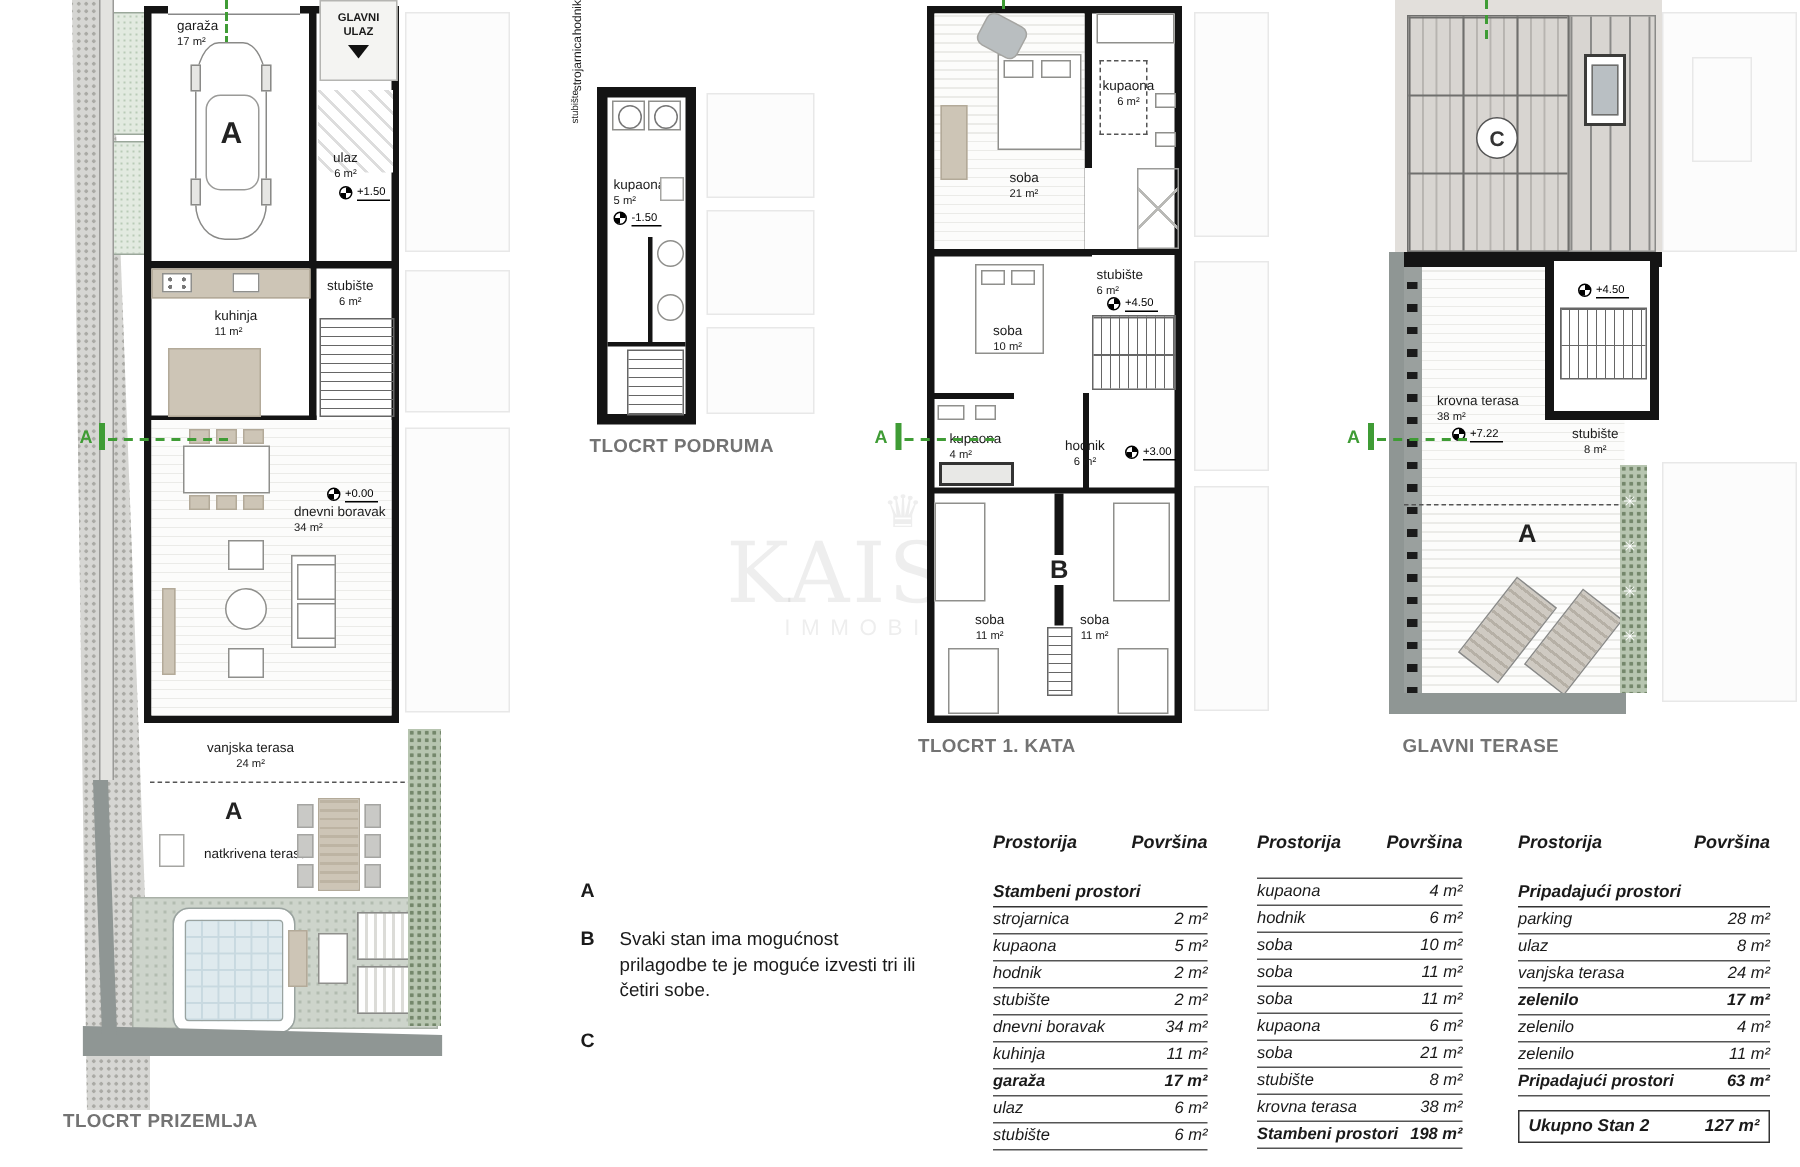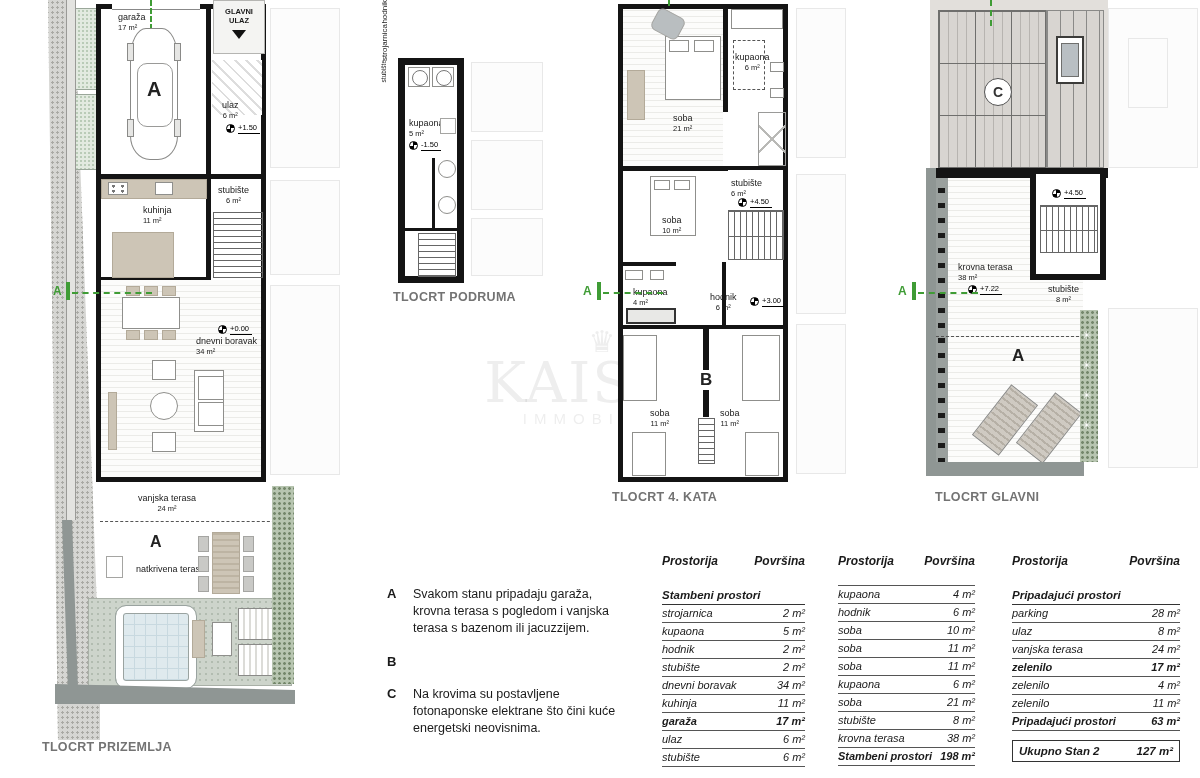--- a/index.html
+++ b/index.html
@@ -346,21 +346,21 @@
       <span>soba</span><br>
       <span class="ar">11 m²</span>
     </div>
     <div class="furn" style="left:172px;top:335px;width:38px;height:66px;"></div>
     <div class="furn" style="left:175px;top:432px;width:34px;height:44px;"></div>
 
     <div class="secA" style="left:13px;top:284px;">A</div>
     <div class="secBar" style="left:27px;top:282px;"></div>
     <div class="dashgreen" style="left:33px;top:292px;width:60px;"></div>
 
-    <div class="caption" style="left:42px;top:490px;">TLOCRT 4. KATA</div>
+    <div class="caption" style="left:42px;top:490px;">TLOCRT 1. KATA</div>
   </div>
 
   <div class="abs" style="left:880px;top:0;width:320px;height:520px;">
 
     <div class="ghost" style="left:228px;top:8px;width:92px;height:470px;">
       <div class="g" style="left:0;top:0;width:90px;height:160px;"></div>
       <div class="g" style="left:20px;top:30px;width:40px;height:70px;"></div>
       <div class="g" style="left:0;top:300px;width:90px;height:160px;"></div>
     </div>
 
@@ -412,37 +412,36 @@
       <div style="position:absolute;left:2px;top:10px;color:#fff;font-size:11px;line-height:30px;">✳<br>✳<br>✳<br>✳</div>
     </div>
 
     <div class="abs" style="left:52px;top:462px;width:152px;height:14px;background:#8f9694;"></div>
     <div class="abs" style="left:46px;top:168px;width:10px;height:308px;background:#8f9694;"></div>
 
     <div class="secA" style="left:18px;top:284px;">A</div>
     <div class="secBar" style="left:32px;top:282px;"></div>
     <div class="dashgreen" style="left:38px;top:292px;width:60px;"></div>
 
-    <div class="caption" style="left:55px;top:490px;">TLOCRT GLAVNI</div>
+    <div class="caption" style="left:55px;top:490px;">GLAVNI TERASE</div>
   </div>
 
   <div class="abs" style="left:387px;top:586px;width:240px;">
 
       <div class="note">
         <div class="k">A</div>
-        <div class="x">Svakom stanu pripadaju garaža, krovna terasa s pogledom i vanjska terasa s bazenom ili jacuzzijem.</div>
       </div>
 
       <div class="note">
         <div class="k">B</div>
+        <div class="x">Svaki stan ima mogućnost prilagodbe te je moguće izvesti tri ili četiri sobe.</div>
       </div>
 
       <div class="note">
         <div class="k">C</div>
-        <div class="x">Na krovima su postavljene fotonaponske elektrane što čini kuće energetski neovisnima.</div>
       </div>
     </div>
 
   <div class="tbl" style="left:662px;top:554px;width:143px;">
     <div class="hd">
       <span>Prostorija</span>
       <span>Površina</span>
     </div>
     <div class="gap"></div>
     <div class="sec">Stambeni prostori</div>

